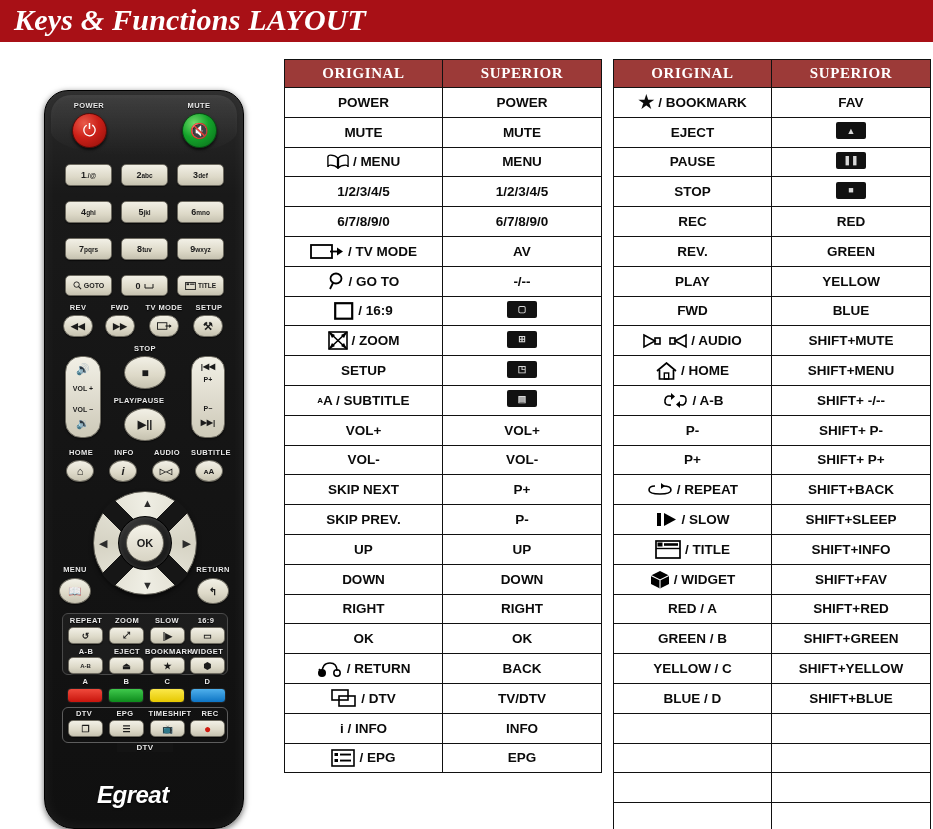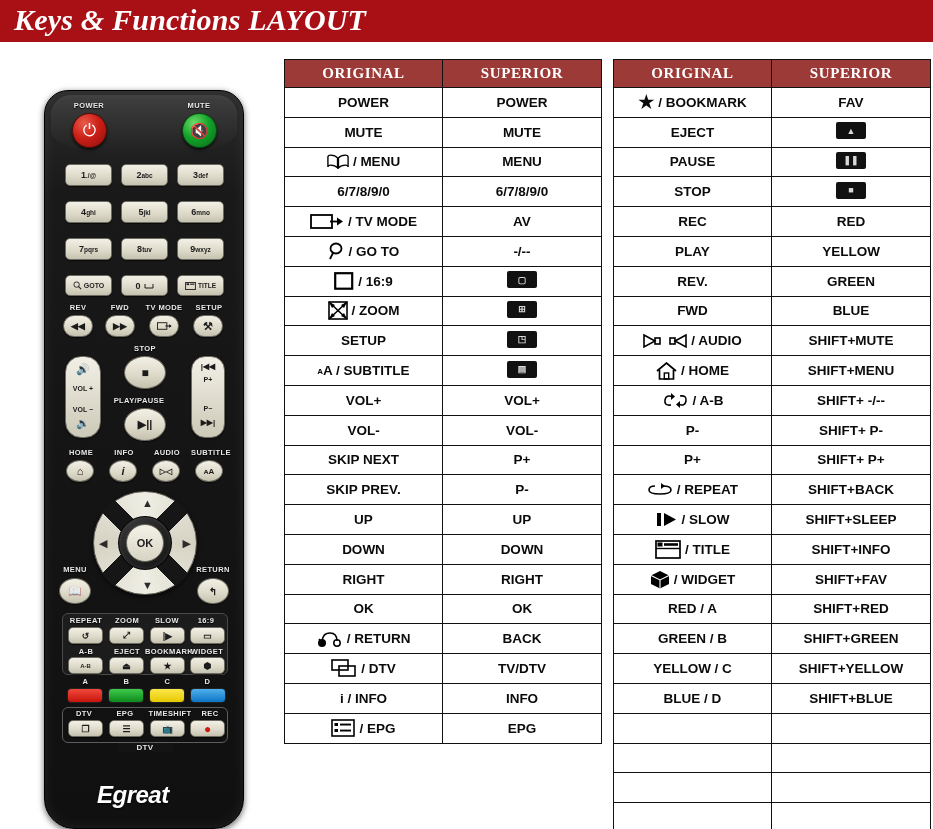--- a/index.html
+++ b/index.html
@@ -363,20 +363,24 @@
                   <path d="M1 3 Q1 1 4 1 Q9 1 11.5 4 L11.5 15 Q9 12 4 12 Q1 12 1 14Z" fill="none" stroke="#000" stroke-width="1.5"></path>
                   <path d="M23 3 Q23 1 20 1 Q15 1 12.5 4 L12.5 15 Q15 12 20 12 Q23 12 23 14Z" fill="none" stroke="#000" stroke-width="1.5"></path>
                 </svg>
               </span>
           <span>/ MENU</span>
             </div>
           </td>
         <td>MENU</td>
         </tr>
       <tr>
+          <td>1/2/3/4/5</td>
+          <td>1/2/3/4/5</td>
+        </tr>
+      <tr>
           <td>6/7/8/9/0</td>
           <td>6/7/8/9/0</td>
         </tr>
       <tr>
         <td>
             <div class="cellflex">
           <span>
                 <svg class="ic" width="34" height="17" viewBox="0 0 34 17">
                   <rect x="1" y="2" width="21" height="13" fill="none" stroke="#000" stroke-width="1.8"></rect>
                   <line x1="20" y1="8.5" x2="30" y2="8.5" stroke="#000" stroke-width="1.8"></line>
@@ -560,26 +564,26 @@
         </tr>
       <tr>
           <td>STOP</td>
         <td><span class="blackchip"><i>■</i></span></td>
         </tr>
       <tr>
           <td>REC</td>
           <td>RED</td>
         </tr>
       <tr>
+          <td>REV.</td>
+          <td>GREEN</td>
+        </tr>
+      <tr>
           <td>PLAY</td>
           <td>YELLOW</td>
-        </tr>
-      <tr>
-          <td>REV.</td>
-          <td>GREEN</td>
         </tr>
       <tr>
           <td>FWD</td>
           <td>BLUE</td>
         </tr>
       <tr>
         <td>
             <div class="cellflex">
           <span>
                 <svg class="ic" width="44" height="16" viewBox="0 0 44 16">

